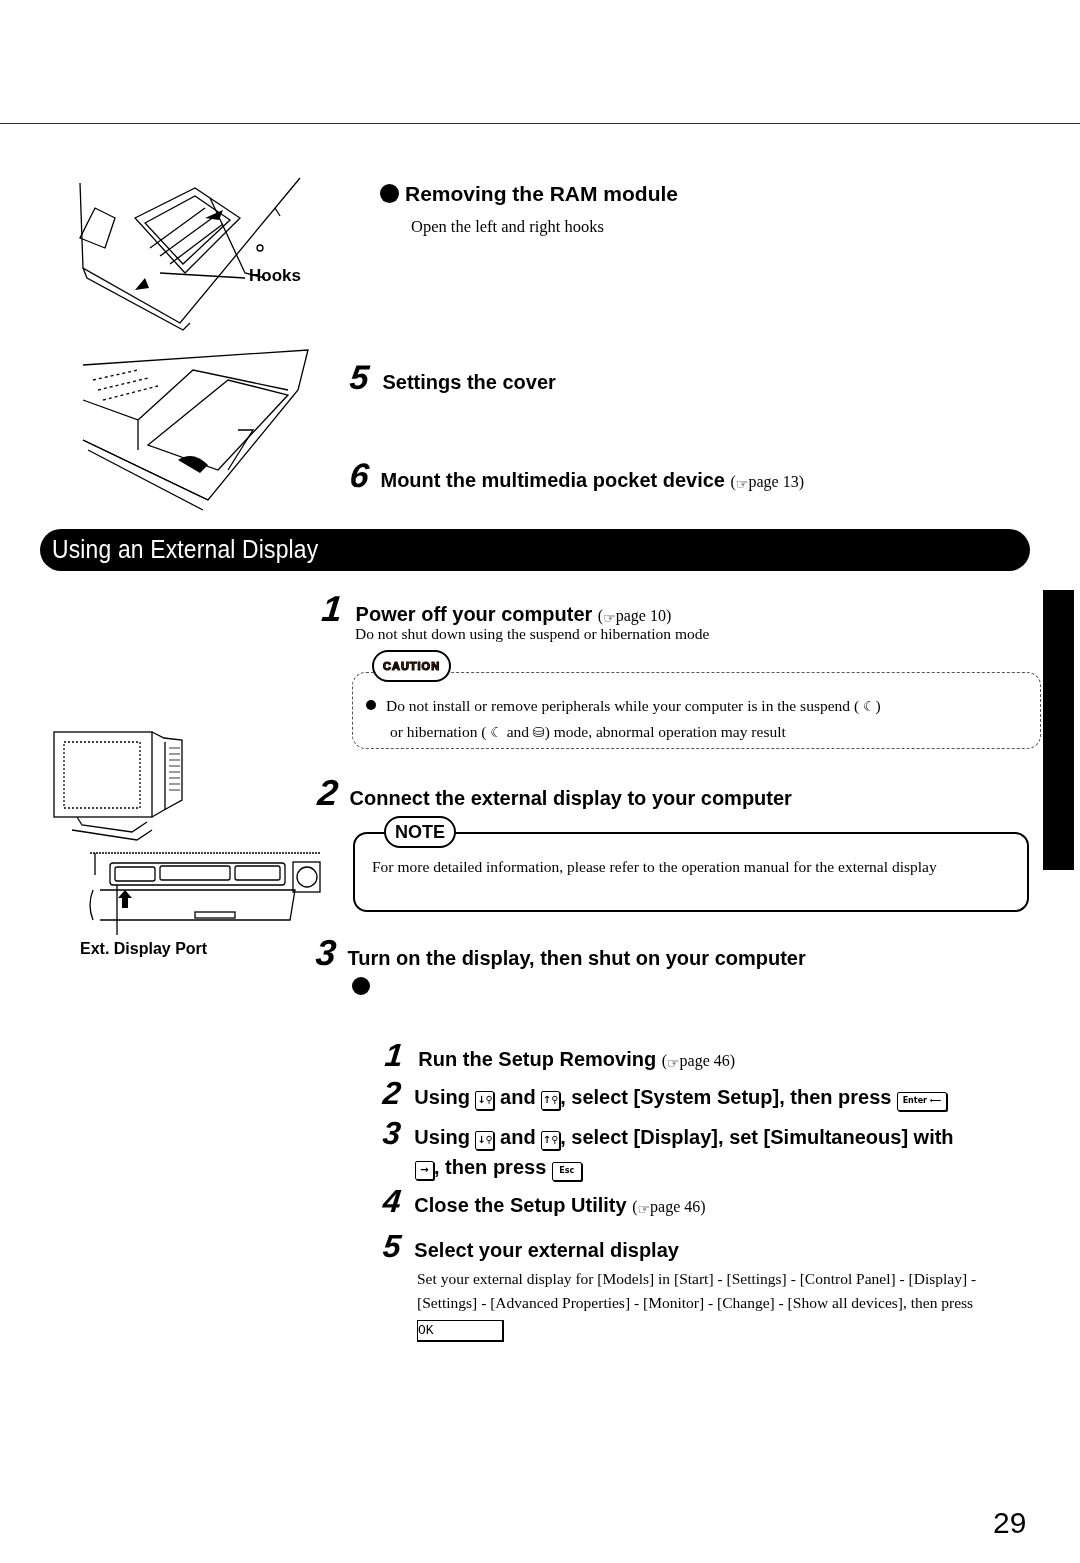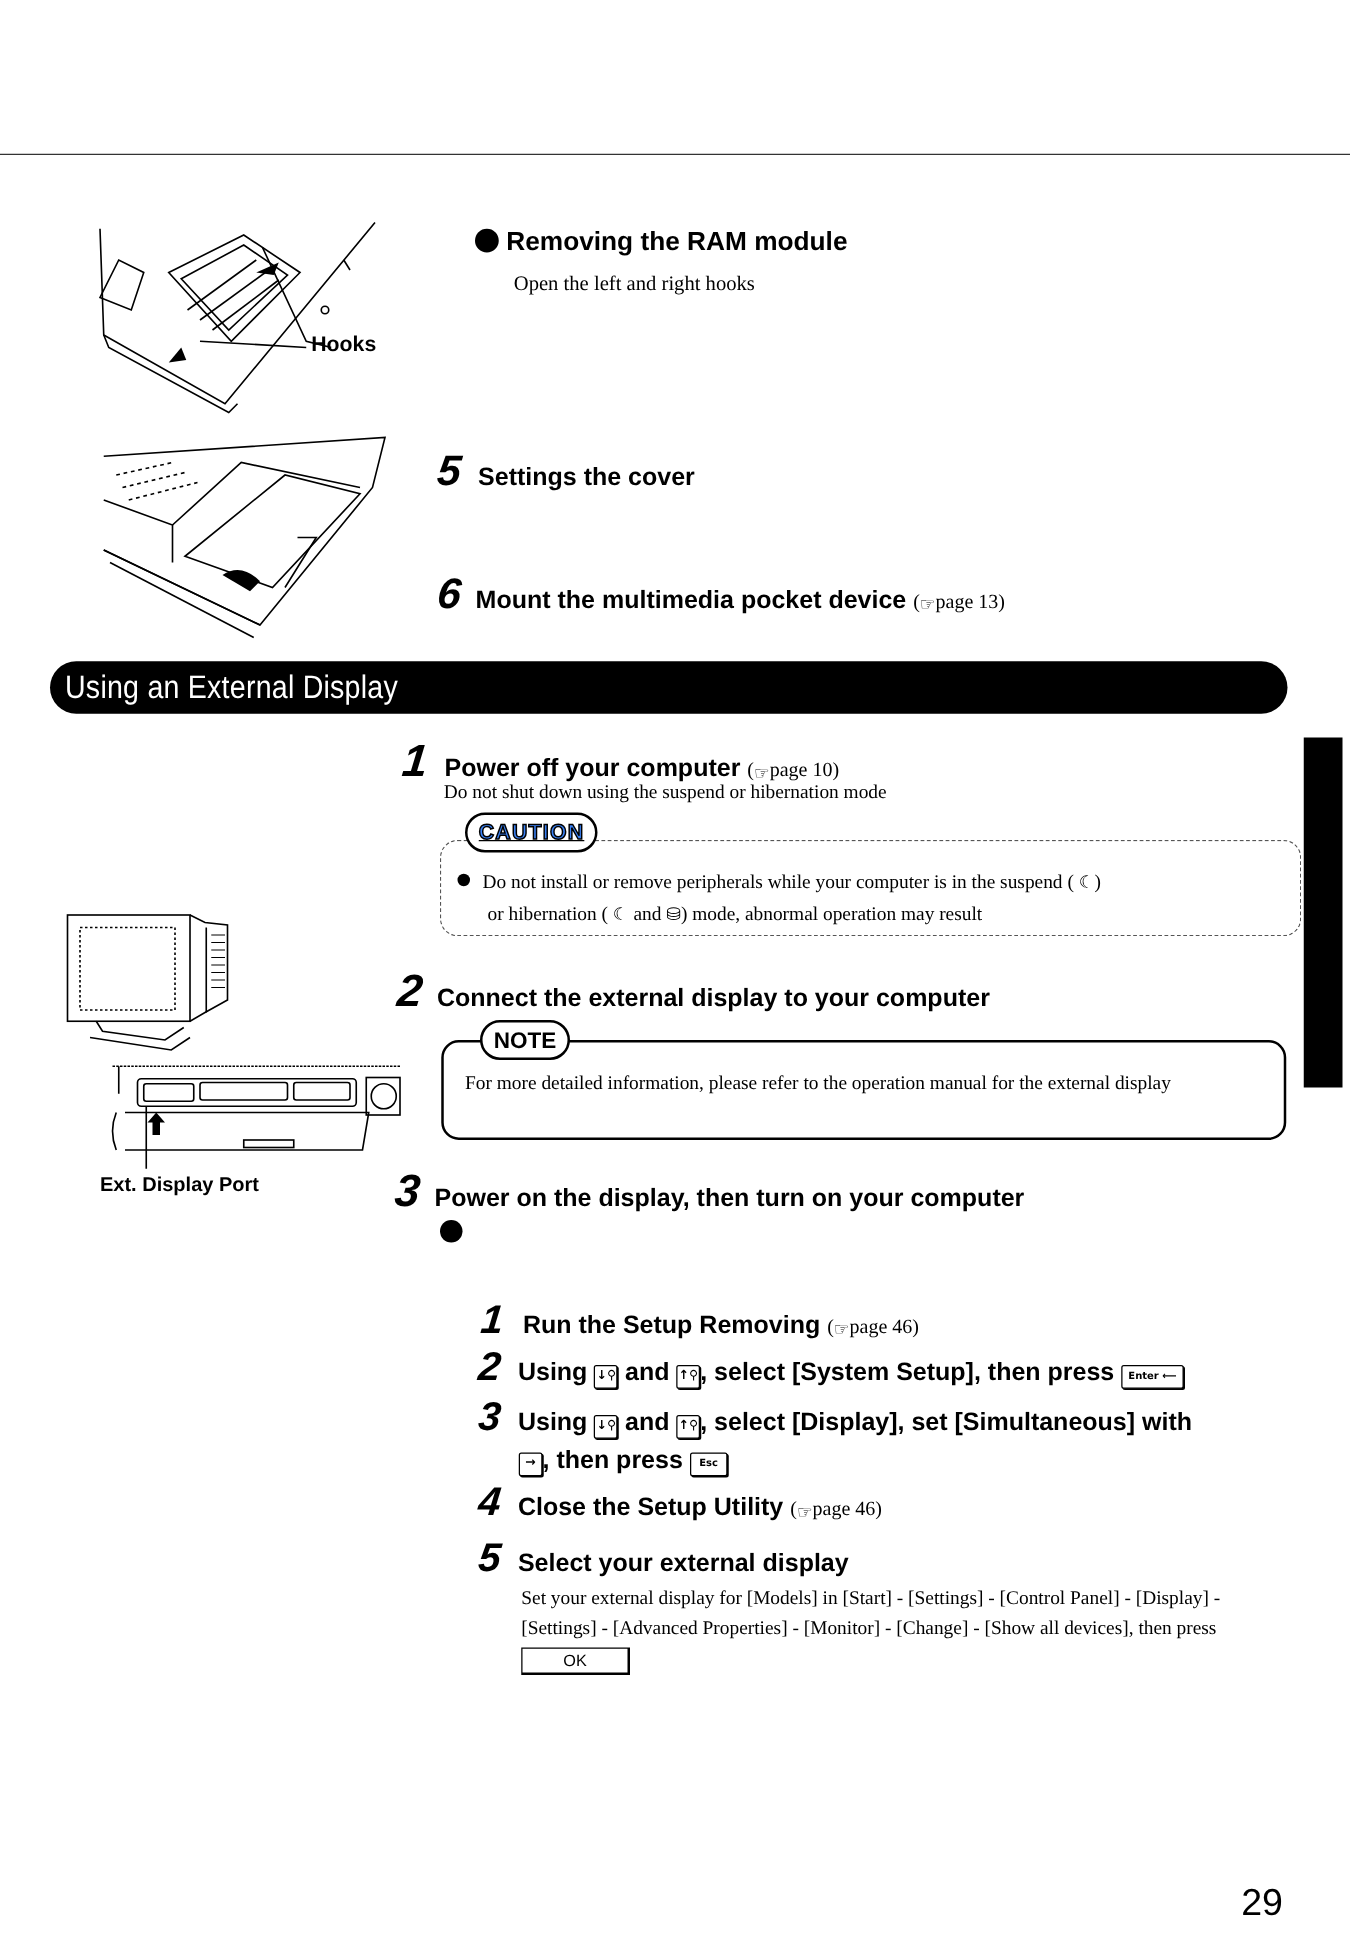--- a/index.html
+++ b/index.html
@@ -25,33 +25,33 @@
   .section-banner span { position: absolute; left: 12px; top: 5px; color: #fff; font-size: 26px;
                          font-family: "Liberation Sans", sans-serif; transform: scaleX(0.88);
                          transform-origin: left center; letter-spacing: 0.2px; }
 
   .side-tab { left: 1043px; top: 590px; width: 31px; height: 280px; background: #000; }
 
   .box { border: 1.5px solid #000; border-radius: 14px; }
   .box.dotted { border-style: dashed; border-color: #555; border-width: 1px; }
   .pill { position: absolute; background: #fff; border: 2px solid #000; border-radius: 16px;
           padding: 0 9px; height: 28px; line-height: 28px; font-weight: bold; }
-  .pill.caution { font-size: 17px; letter-spacing: 1px; font-family: "Liberation Sans", sans-serif;
-                  color: #3b82f6; text-decoration: underline; -webkit-text-stroke: 1.2px #000; }
+  .pill.caution { font-size: 11px; letter-spacing: 1px; font-family: "Liberation Sans", sans-serif;
+                  color: #c2410c; -webkit-text-stroke: 1.2px #000; }
   .pill.note { font-size: 18px; }
 
   .key { display: inline-block; border: 1.6px solid #000; border-radius: 2px; background: #fff;
          box-shadow: 1px 1px 0 #000; font-size: 10px; line-height: 16px; height: 17px;
          text-align: center; vertical-align: 1px; font-weight: bold; font-family: "DejaVu Sans", sans-serif; }
   .key.sq { width: 17px; }
   .key.enter { width: 48px; font-size: 8px; }
   .key.esc { width: 28px; font-size: 8px; }
   .okbtn { display: inline-block; border: 1px solid #000; border-right-width: 2px; border-bottom-width: 2px;
-           width: 84px; height: 19px; line-height: 19px; text-align: center; font-size: 13px;
-           font-family: Liberation Sans, sans-serif; vertical-align: -3px; }
+           width: 84px; height: 19px; line-height: 19px; font-size: 13px;
+           font-family: Liberation Mono, monospace; vertical-align: -3px; }
   .sym { font-family: "DejaVu Sans", sans-serif; font-size: 14px; }
 
   .page-number { left: 993px; top: 1506px; font-size: 30px; font-family: "Liberation Sans", sans-serif; }
   .caption { font-size: 16px; font-weight: bold; text-align: center; }
   svg { overflow: visible; }
 </style>
 </head>
 <body>
 
 <div class="abs top-rule"></div>
@@ -165,21 +165,21 @@
 <div class="abs sans-b" style="left:318px;top:772px;font-size:20px">
   <span class="stepnum" style="font-size:36px">2</span>
   <span style="margin-left:6px">Connect the external display to your computer</span>
 </div>
 <div class="abs box" style="left:353px;top:832px;width:672px;height:76px;border-width:2px"></div>
 <div class="pill note abs" style="left:384px;top:816px;font-family:'Liberation Sans',sans-serif">NOTE</div>
 <div class="abs serif" style="left:372px;top:856px;width:640px;font-size:15.5px;line-height:22px">For more detailed information, please refer to the operation manual for the external display</div>
 
 <div class="abs sans-b" style="left:316px;top:932px;font-size:20px">
   <span class="stepnum" style="font-size:36px">3</span>
-  <span style="margin-left:6px">Power on the display, then turn on your computer</span>
+  <span style="margin-left:6px">Turn on the display, then shut on your computer</span>
 </div>
 <div class="abs sans-b" style="left:352px;top:974px;width:690px;font-size:20px;line-height:25px">
   <span style="display:inline-block;width:18px;height:18px;border-radius:50%;background:#000;vertical-align:-2px"></span>
 </div>
 
 <div class="abs sans-b" style="left:385px;top:1037px;font-size:20px">
   <span class="stepnum" style="font-size:32px">1</span>
   <span style="margin-left:10px">Run the Setup Removing</span>
   <span class="pageref">(<span class="hand">☞</span><span>page 46</span>)</span>
 </div>

